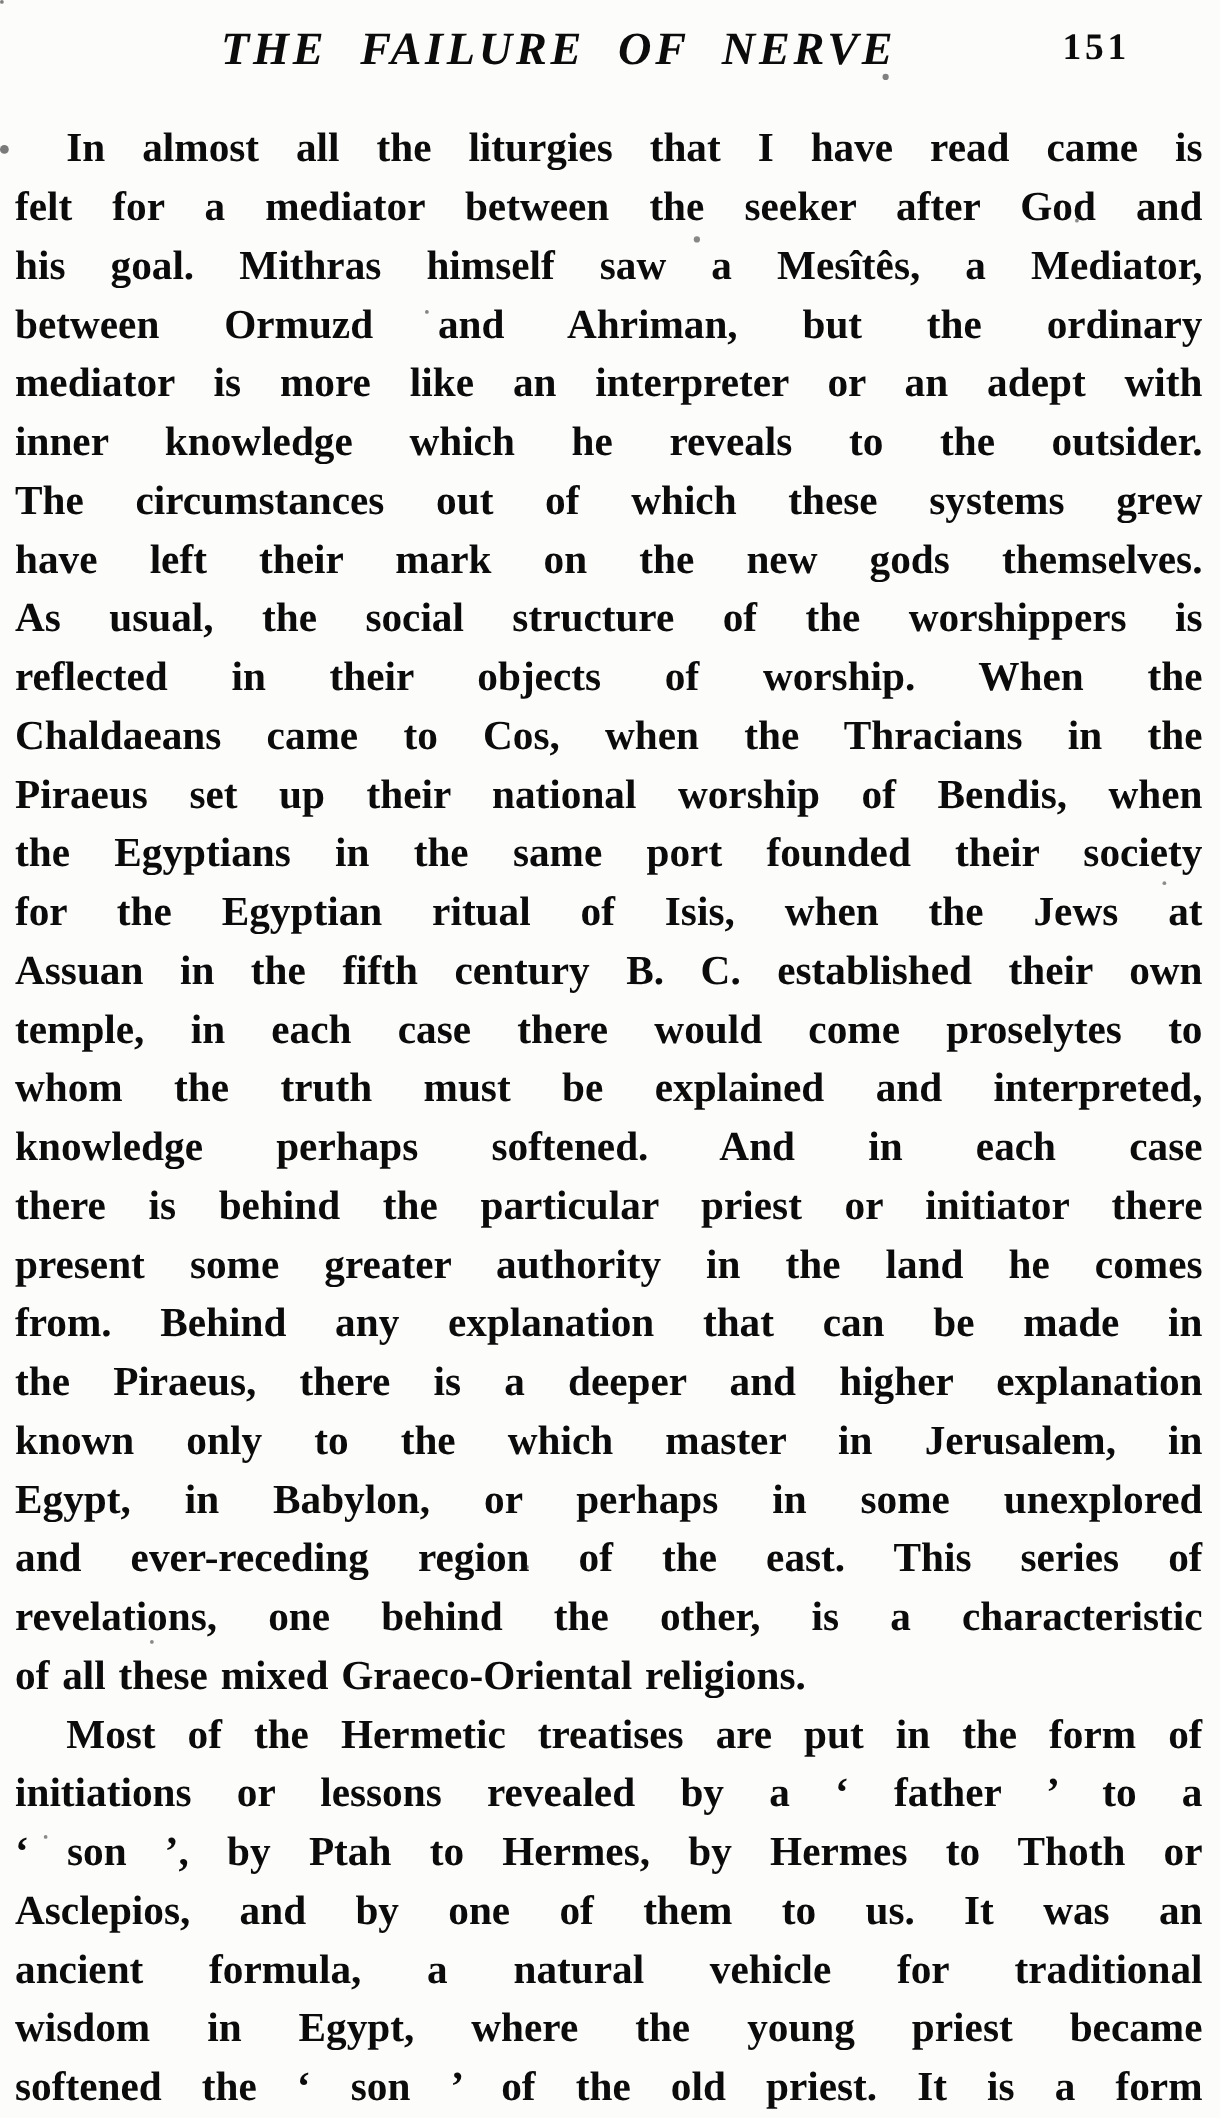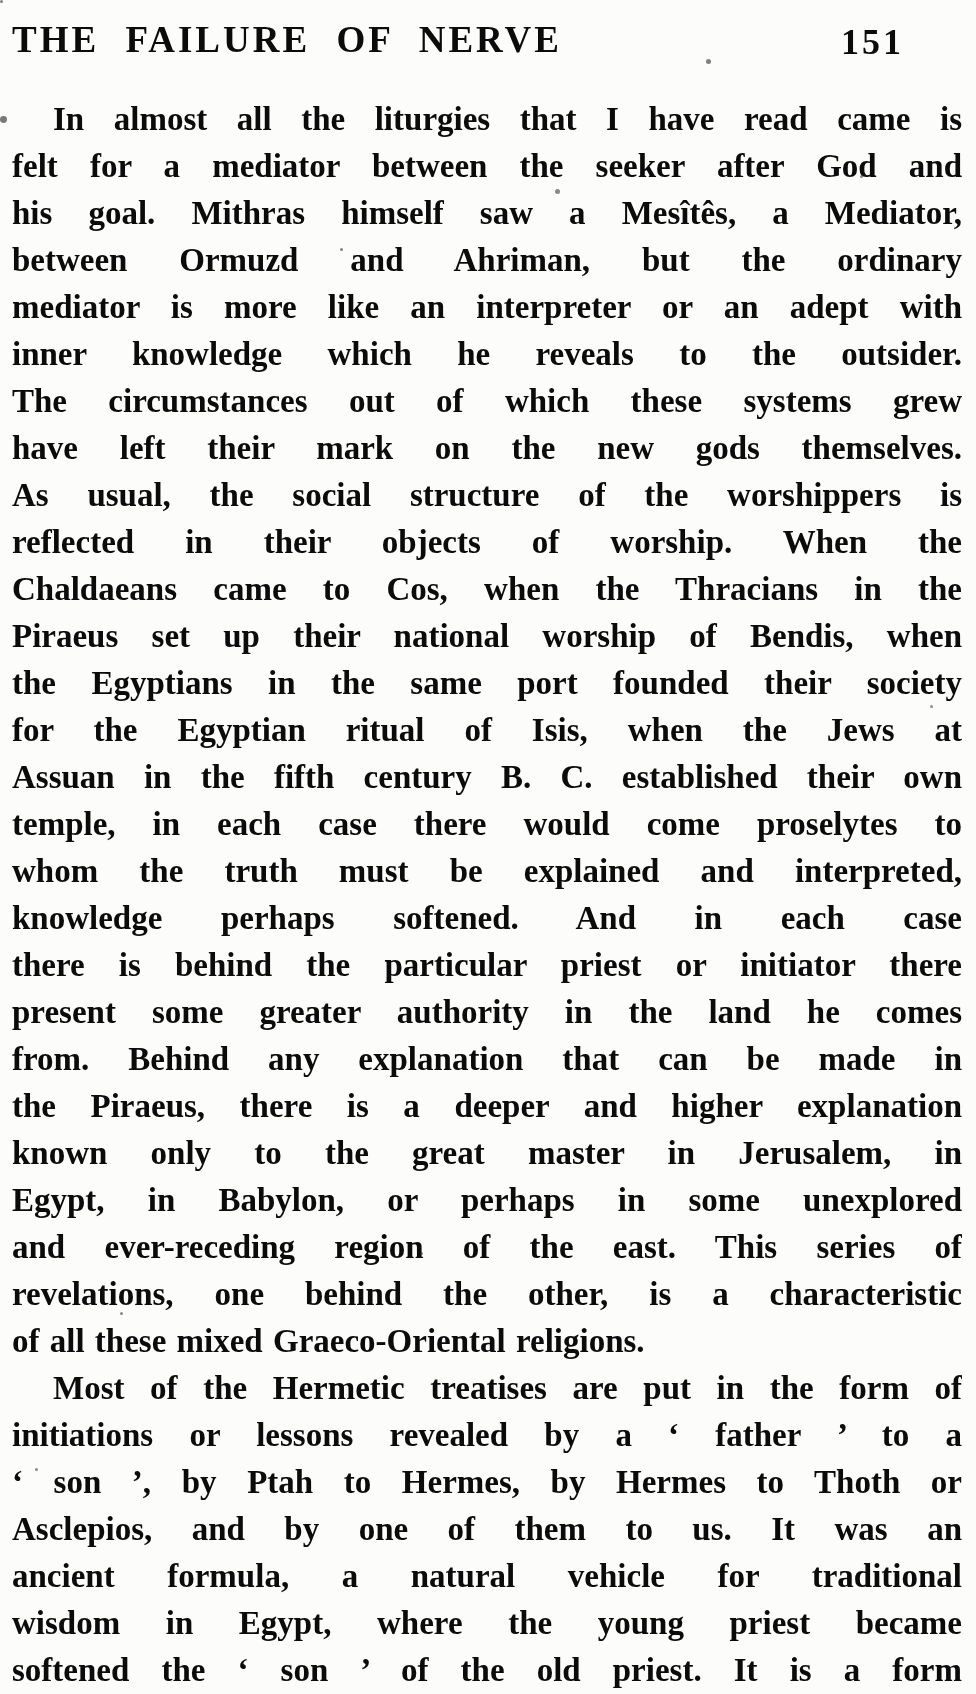--- a/index.html
+++ b/index.html
@@ -20,32 +20,34 @@
   }
   .running-header {
     position: relative;
     height: 50px;
   }
   .running-title {
     position: absolute;
     left: 0;
     right: 80px;
     top: 0;
+    text-align: center;
     font-weight: bold;
     font-size: 37px;
     letter-spacing: 3px;
     word-spacing: 14px;
     white-space: nowrap;
+    font-style: italic;
   }
   .page-number {
     position: absolute;
     right: 58px;
     top: 3px;
     font-weight: bold;
-    font-size: 36px;
+    font-size: 30px;
     letter-spacing: 3px;
     font-variant-numeric: oldstyle-nums;
   }
   .text-block {
     margin-top: 28px;
     font-size: 33px;
     font-weight: bold;
     line-height: 47px;
     word-spacing: 2px;
   }
@@ -109,21 +111,21 @@
         <div class="line">the Egyptians in the same port founded their society</div>
         <div class="line">for the Egyptian ritual of Isis, when the Jews at</div>
         <div class="line">Assuan in the fifth century B. C. established their own</div>
         <div class="line">temple, in each case there would come proselytes to</div>
         <div class="line">whom the truth must be explained and interpreted,</div>
         <div class="line">knowledge perhaps softened. And in each case</div>
         <div class="line">there is behind the particular priest or initiator there</div>
         <div class="line">present some greater authority in the land he comes</div>
         <div class="line">from. Behind any explanation that can be made in</div>
         <div class="line">the Piraeus, there is a deeper and higher explanation</div>
-        <div class="line">known only to the great master in Jerusalem, in</div>
+        <div class="line">known only to the which master in Jerusalem, in</div>
         <div class="line">Egypt, in Babylon, or perhaps in some unexplored</div>
         <div class="line">and ever-receding region of the east. This series of</div>
         <div class="line">revelations, one behind the other, is a characteristic</div>
         <div class="line lastline">of all these mixed Graeco-Oriental religions.</div>
       </div>
     <div>
         <div class="line indent">Most of the Hermetic treatises are put in the form of</div>
         <div class="line">initiations or lessons revealed by a ‘ father ’ to a</div>
         <div class="line">‘ son ’, by Ptah to Hermes, by Hermes to Thoth or</div>
         <div class="line">Asclepios, and by one of them to us. It was an</div>

